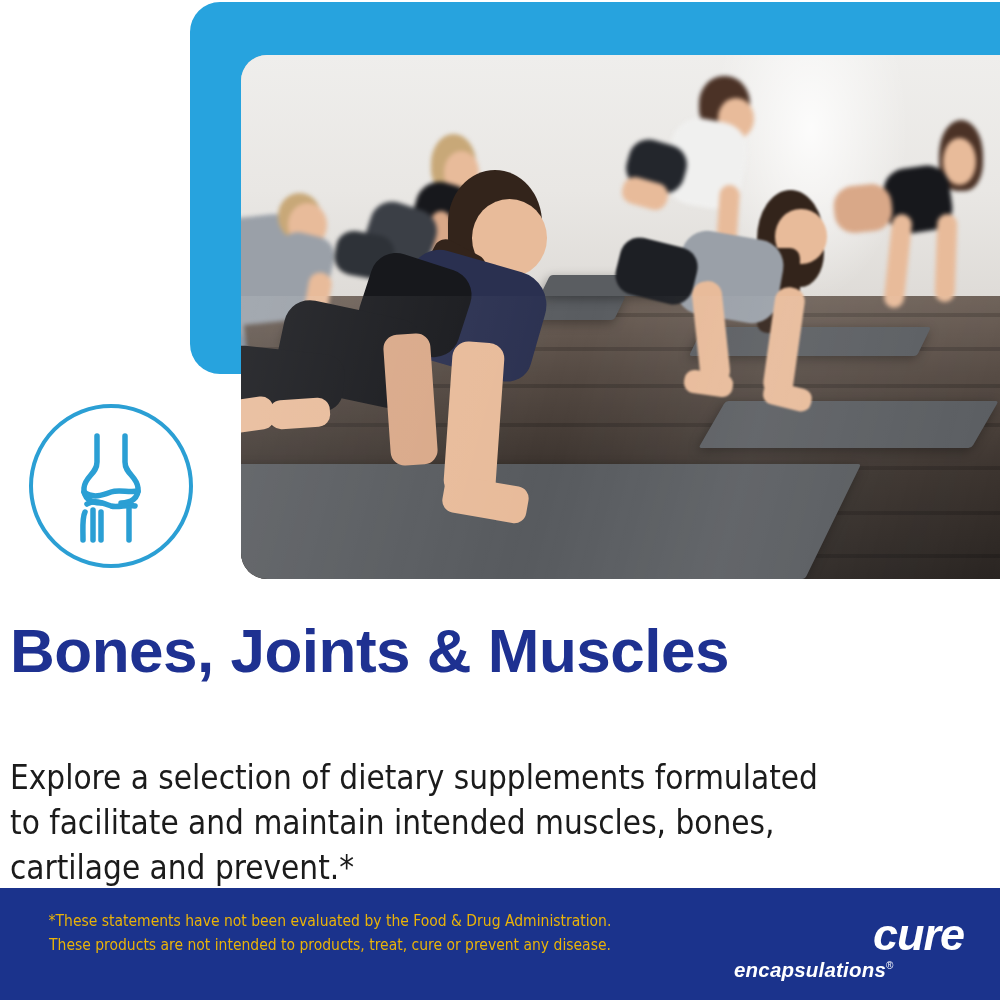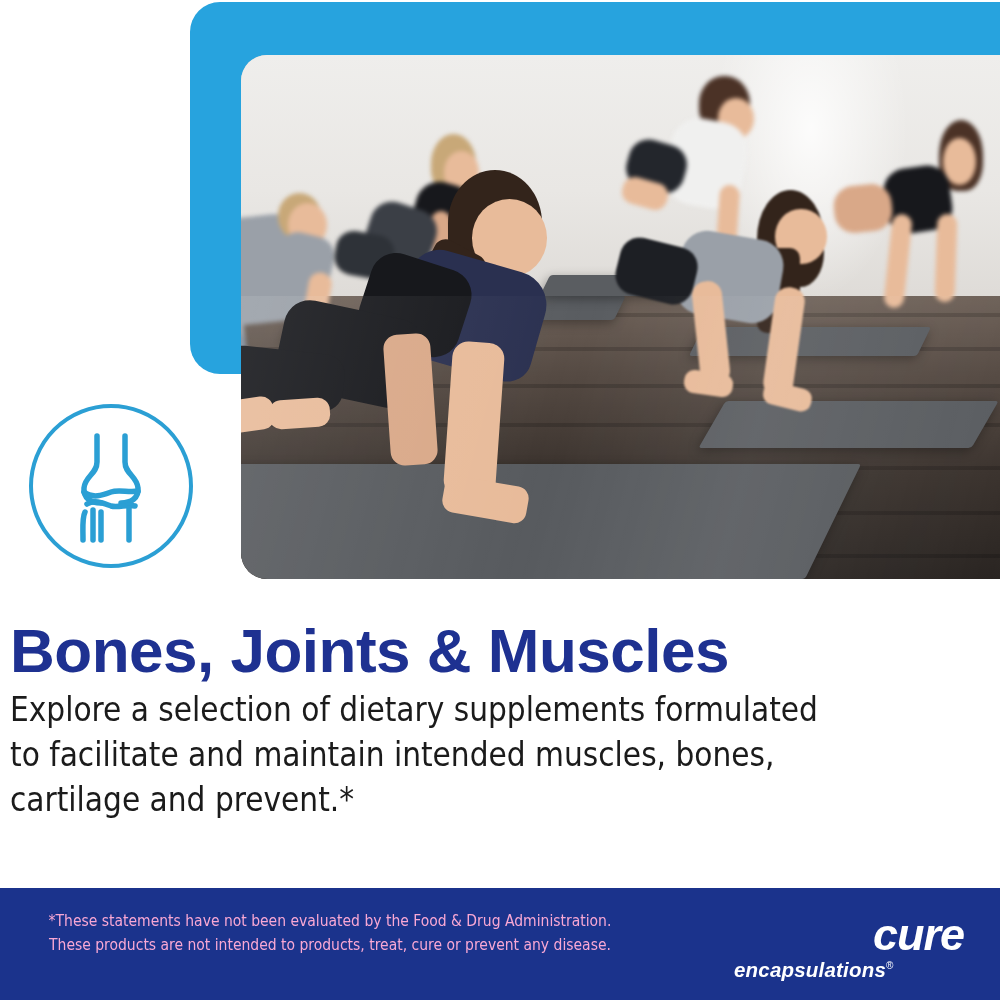--- a/index.html
+++ b/index.html
@@ -61,33 +61,33 @@
   
   .icon-joint{position:absolute;left:25px;top:400px;width:172px;height:172px;}
 
   
   .headline{
     position:absolute;left:10px;top:618px;
     font-size:62px;font-weight:bold;letter-spacing:-0.5px;
     color:#1e3191;line-height:1.05;white-space:nowrap;
   }
   .subcopy{
-    position:absolute;left:10px;top:688px;width:950px;
+    position:absolute;left:10px;top:756px;width:950px;
     font-size:33px;line-height:1.36;color:#1b1b1b;
     font-family:"DejaVu Sans Condensed","Liberation Sans", sans-serif;
     font-stretch:condensed;
   }
   .subcopy div{white-space:nowrap;}
 
   
   .footer{position:absolute;left:0;top:888px;width:1000px;height:112px;
     background:#1b338c;}
   .disclaimer{
     position:absolute;left:0;top:21px;width:660px;
-    text-align:center;color:#f9a8d4;font-size:15.5px;line-height:1.55;
+    text-align:center;color:#eab308;font-size:15.5px;line-height:1.55;
     font-family:"DejaVu Sans Condensed","Liberation Sans", sans-serif;
   }
   .logo{position:absolute;right:36px;top:24px;width:230px;height:66px;color:#fff;}
   .logo .pure{
     font-size:45px;font-weight:bold;font-style:italic;letter-spacing:-1px;
     line-height:1;text-align:right;
   }
   .logo .enc{
     font-size:20.5px;font-weight:bold;font-style:italic;letter-spacing:.2px;
     line-height:1;text-align:left;margin-top:3px;

